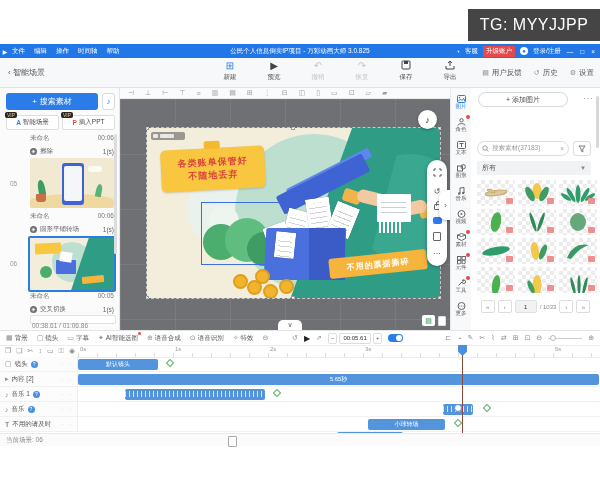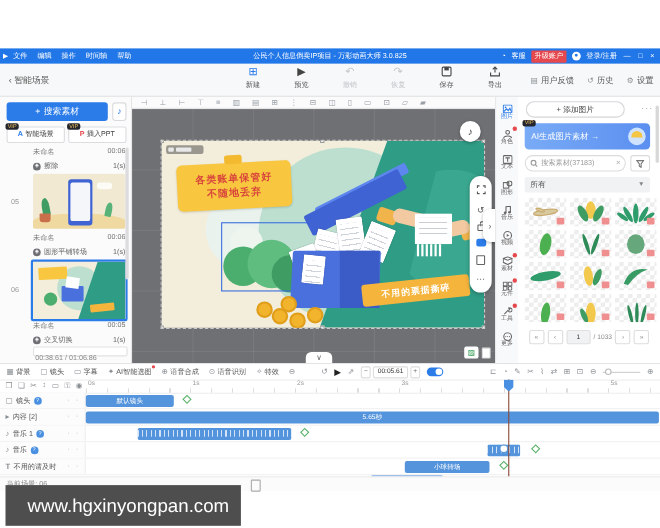--- a/index.html
+++ b/index.html
@@ -189,21 +189,21 @@
     display:flex;align-items:center;font-size:6.5px;color:#888;padding-left:6px;box-sizing:border-box;}
   .st-ic{position:absolute;left:228px;top:2px;width:7px;height:9px;border:1px solid #aaa;border-radius:1px;}
 
   .g7{font-size:7px;color:#8a8f94;}
 </style>
 </head>
 <body>
 
 <div id="app">
 
-  <div class="abs wm-bottom">www.hgxinyongpan.com</div>
+  <div class="abs wm-top">TG: MYYJJPP</div>
 
   <div class="abs titlebar">
     <span class="logo">▶</span>
     <span class="menus">
       <span>文件</span>
       <span>编辑</span>
       <span>操作</span>
       <span>时间轴</span>
       <span>帮助</span>
     </span>
@@ -541,25 +541,20 @@
           <circle cx="6.2" cy="4" r="0.5" fill="#666"></circle>
         </svg>
       <span class="rl">更多</span>
     </div>
   </div>
 
   <div class="abs assets">
     <div class="add-img">+ 添加图片</div>
     <div class="more-dots">···</div>
 
-    <div class="ai-banner">
-      <span class="vip-tag" style="top:-3px;">VIP</span>
-      <span>AI生成图片素材 →</span>
-      <span class="ai-umb"></span>
-    </div>
 
     <div class="searchbox">
       <svg width="7" height="7" viewBox="0 0 7 7">
           <circle cx="3" cy="3" r="2.2" fill="none" stroke="#999"></circle>
           <path d="M4.6 4.6 L6.4 6.4" stroke="#999"></path>
         </svg>
       <span>搜索素材(37183)</span>
       <span class="x">×</span>
     </div>
     <div class="filter-btn">

